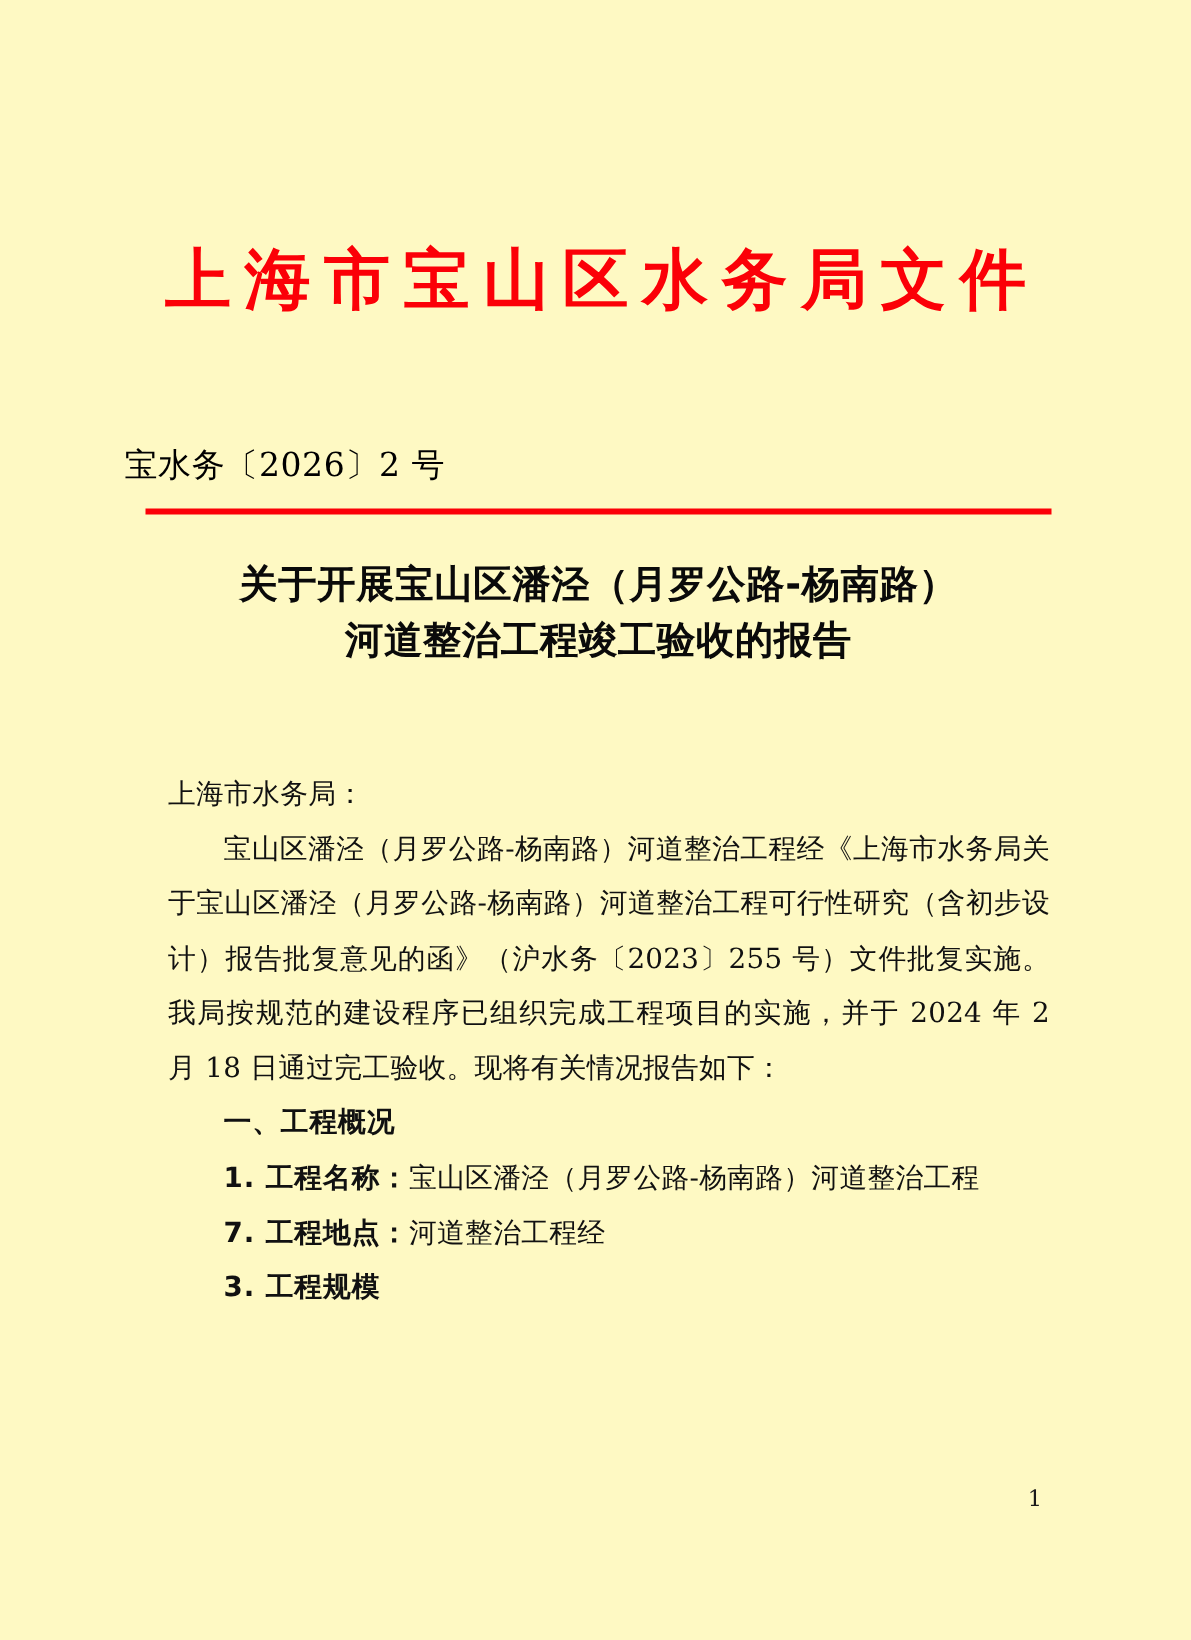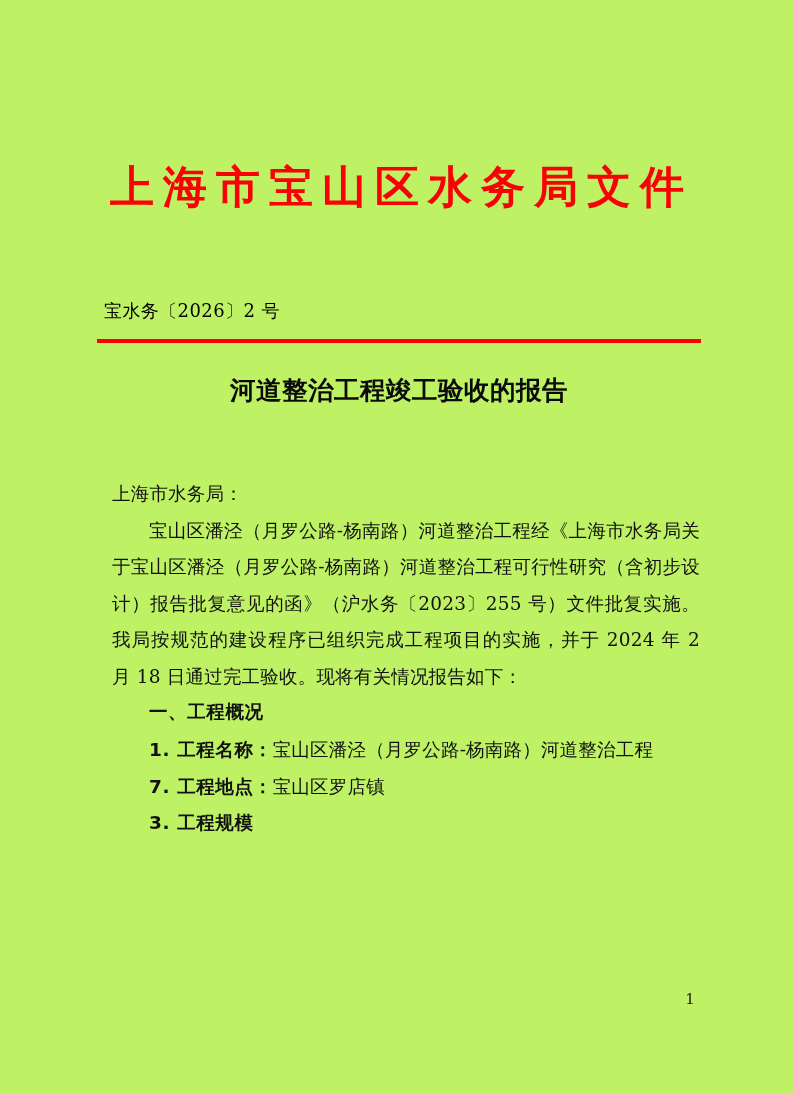--- a/index.html
+++ b/index.html
@@ -15,21 +15,21 @@
     color: #000000;
     overflow: hidden;
   }
 
   .page {
     position: absolute;
     left: 0;
     top: 0;
     width: 794px;
     height: 1093px;
-    background: #bef264;
+    background: #fef9c3;
   }
 
   
   .masthead {
     position: absolute;
     left: 97px;
     top: 158px;
     width: 600px;
     text-align: center;
   }
@@ -40,27 +40,27 @@
     line-height: 58px;
     color: #fb0007;
     letter-spacing: 9px;
     text-indent: 9px;
     white-space: nowrap;
   }
 
   
   .docnum-row {
     position: absolute;
-    left: 104px;
+    left: 83px;
     top: 296px;
     width: 604px;
     display: flex;
     justify-content: space-between;
     align-items: baseline;
-    font-size: 18px;
+    font-size: 22px;
     line-height: 30px;
   }
   .docnum {
     font-family: "DejaVu Serif", "Liberation Serif", serif;
     white-space: nowrap;
     letter-spacing: 0.4px;
   }
   .signer {
     white-space: nowrap;
     font-family: "DejaVu Serif", "Liberation Serif", serif;
@@ -99,21 +99,21 @@
   }
   .doc-heading .hl {
     display: block;
     white-space: nowrap;
   }
 
   
   .body-block {
     position: absolute;
     left: 112px;
-    top: 476px;
+    top: 512px;
     width: 588px;
     font-family: "DejaVu Serif", "Liberation Serif", serif;
     font-size: 18.5px;
     line-height: 36.6px;
     color: #111111;
   }
   .addressee {
     letter-spacing: 0.2px;
   }
   .para {
@@ -169,34 +169,35 @@
     <div class="masthead-title">上海市宝山区水务局文件</div>
   </div>
 
   <div class="docnum-row">
     <span class="docnum">宝水务〔2026〕2 号</span>
   </div>
 
   <div class="red-rule"></div>
 
   <div class="doc-heading">
+    <span class="hl">关于开展宝山区潘泾（月罗公路-杨南路）</span>
     <span class="hl">河道整治工程竣工验收的报告</span>
   </div>
 
   <div class="body-block">
 
     <div class="addressee">上海市水务局：</div>
 
     <div class="para">宝山区潘泾（月罗公路-杨南路）河道整治工程经《上海市水务局关于宝山区潘泾（月罗公路-杨南路）河道整治工程可行性研究（含初步设计）报告批复意见的函》（沪水务〔2023〕255 号）文件批复实施。我局按规范的建设程序已组织完成工程项目的实施，并于 2024 年 2 月 18 日通过完工验收。现将有关情况报告如下：</div>
 
     <div class="section-head">一、工程概况</div>
 
     <div class="item"><span class="item-label">1. 工程名称：</span><span class="item-value">宝山区潘泾（月罗公路-杨南路）河道整治工程</span></div>
 
-    <div class="item"><span class="item-label">7. 工程地点：</span><span class="item-value">宝山区罗店镇</span></div>
+    <div class="item"><span class="item-label">7. 工程地点：</span><span class="item-value">河道整治工程经</span></div>
 
     <div class="item"><span class="item-label">3. 工程规模</span><span class="item-value"></span></div>
 
   </div>
 
   <div class="page-number">1</div>
 
 </div>
 
 </body></html>

